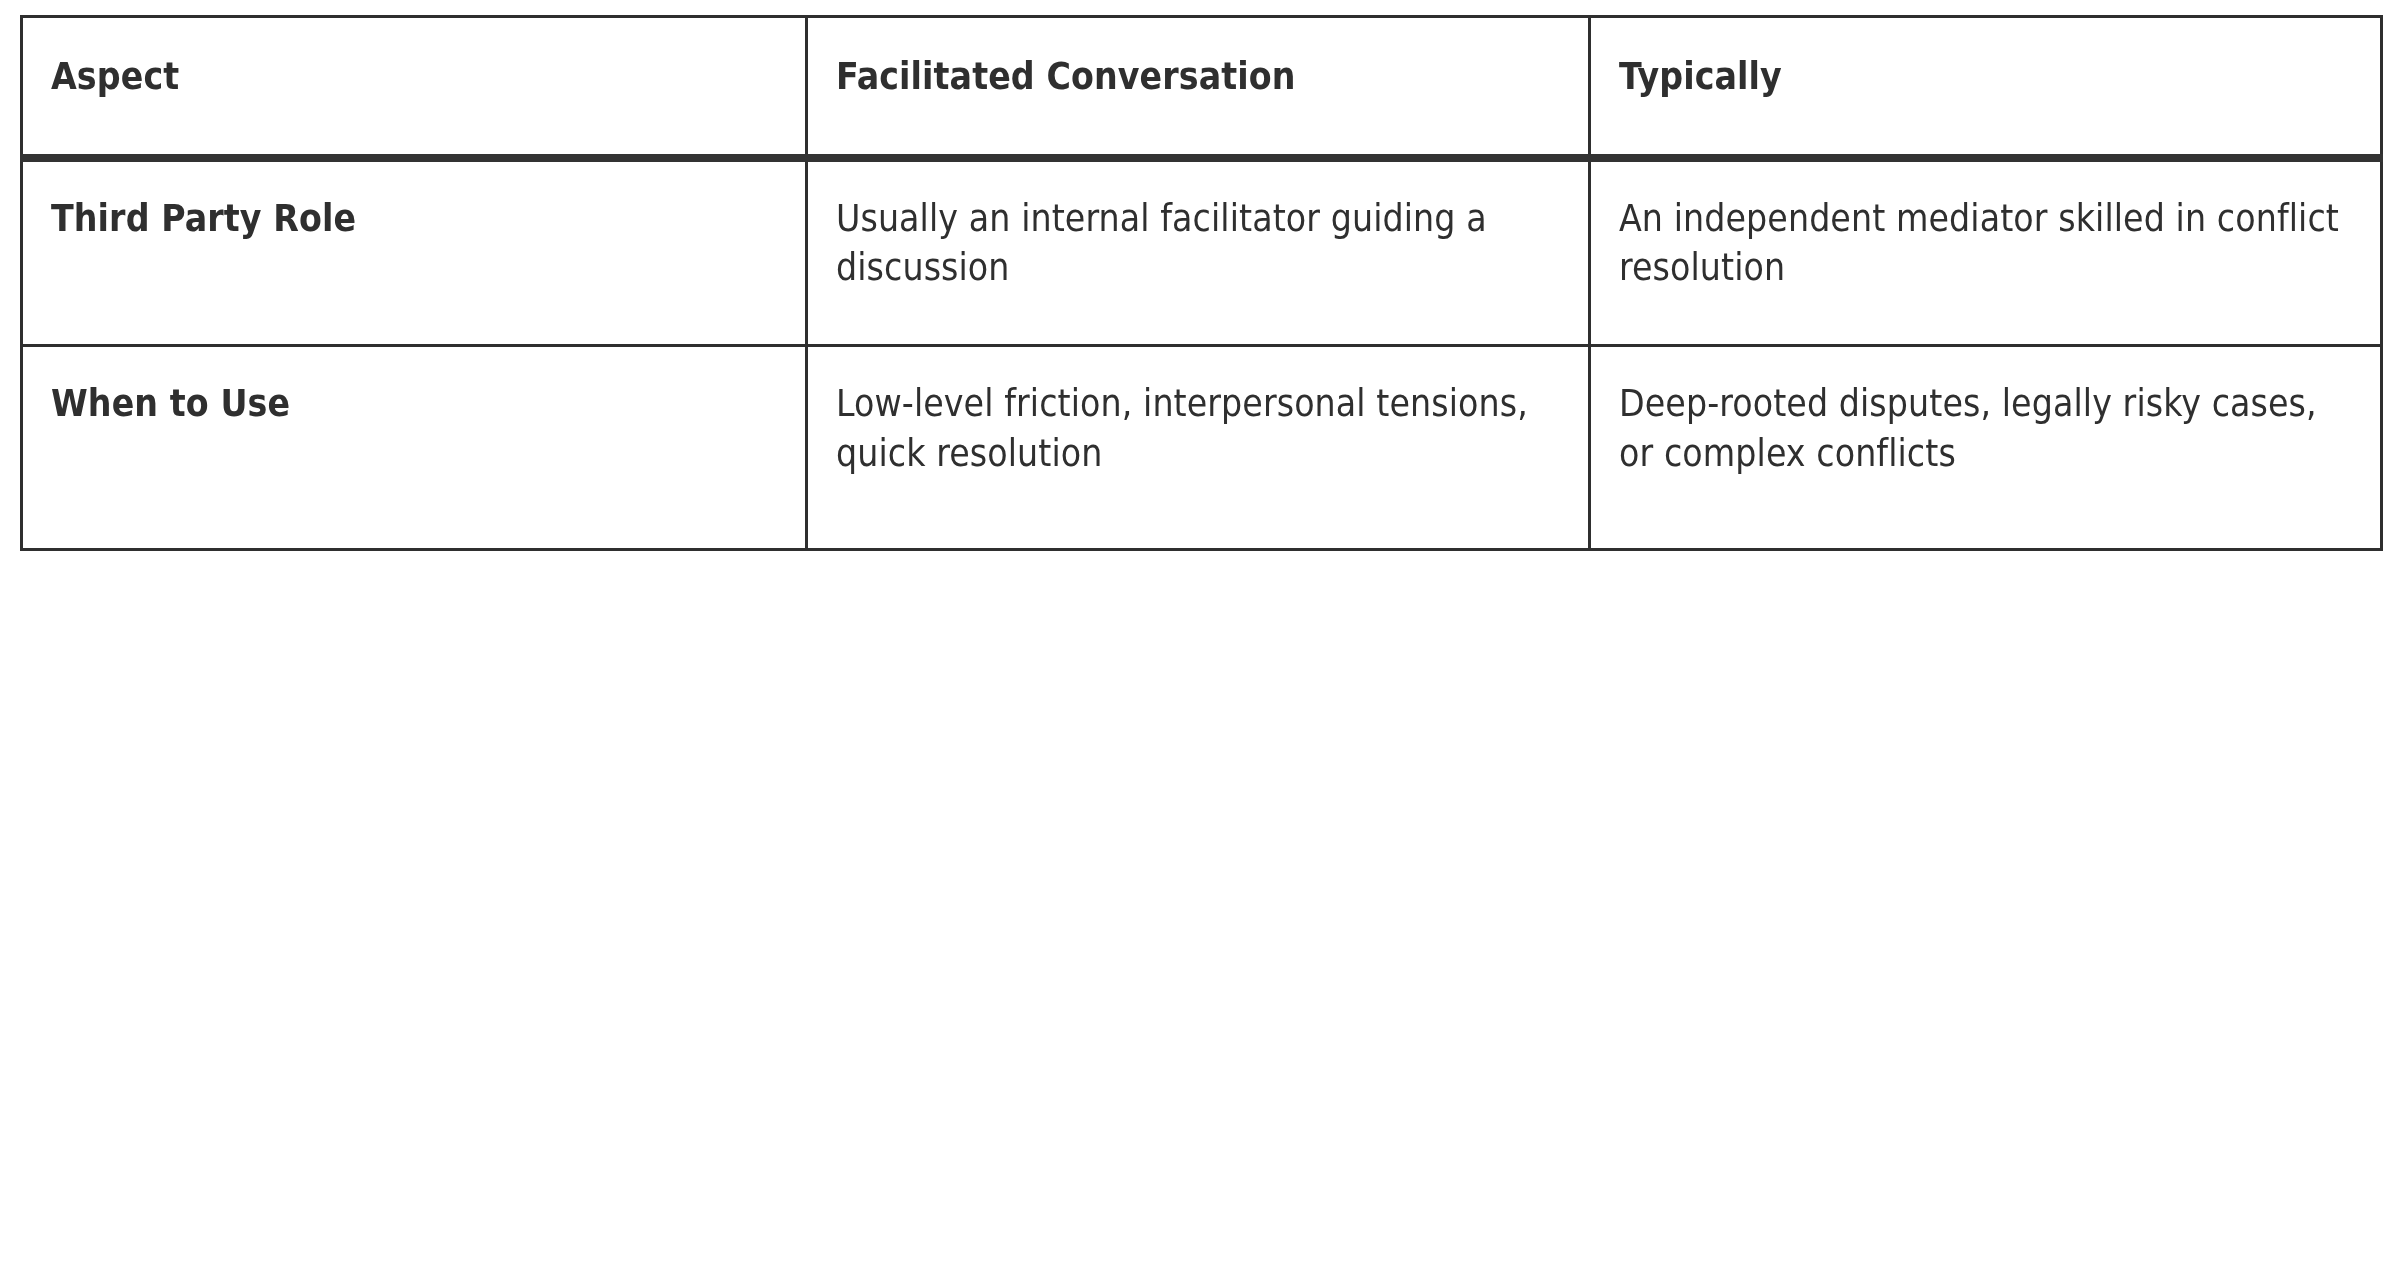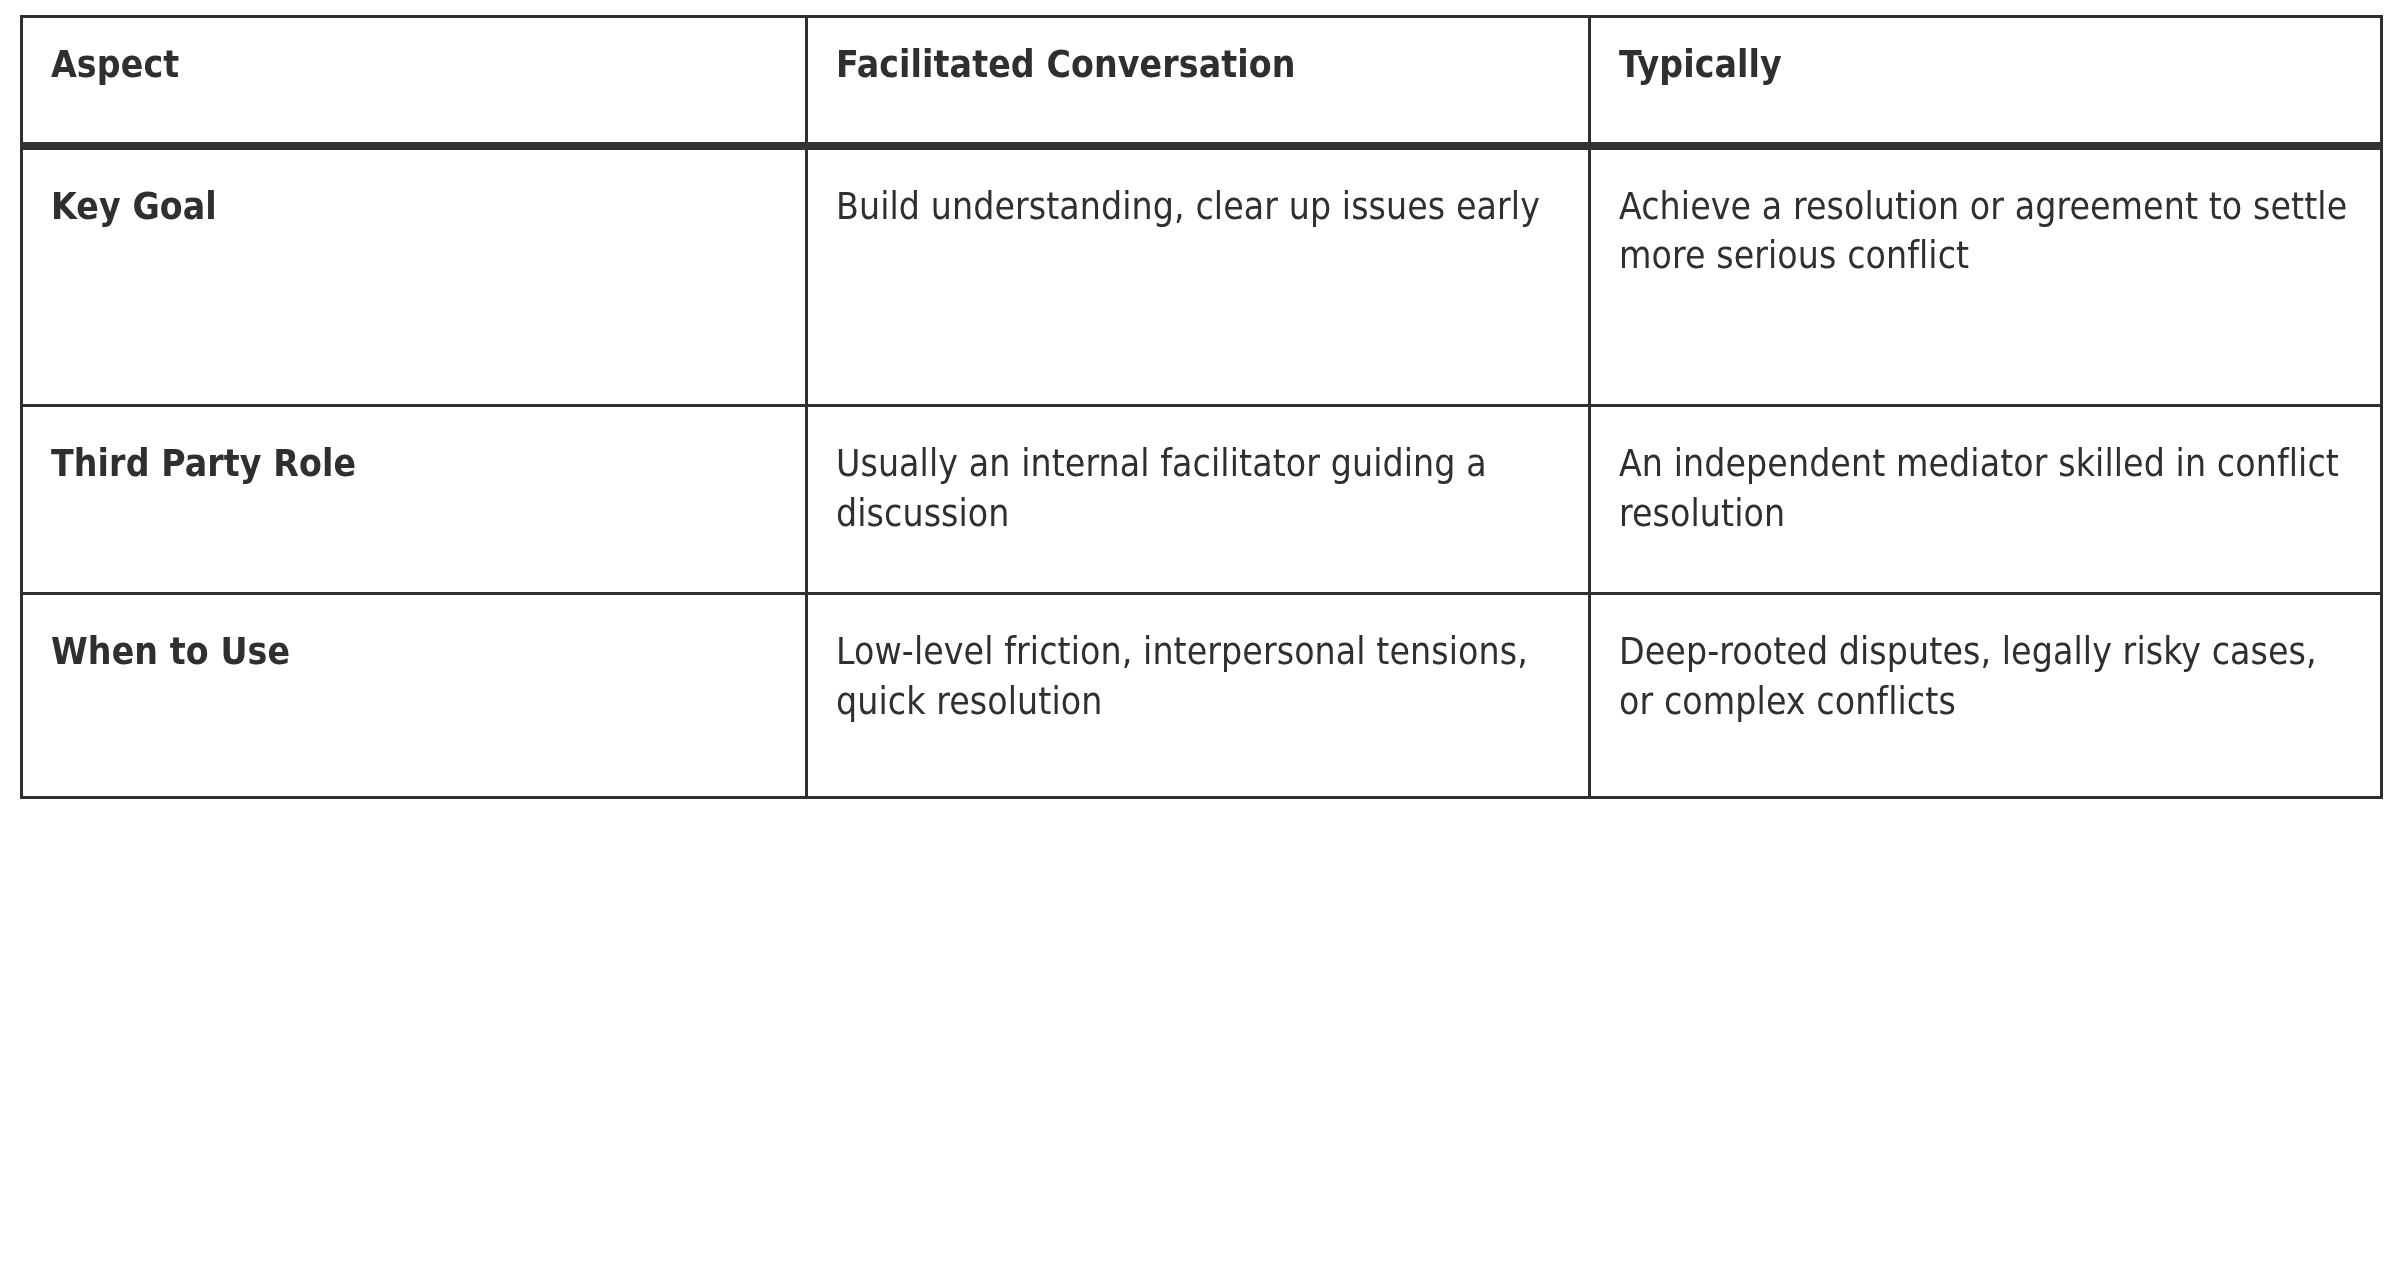--- a/index.html
+++ b/index.html
@@ -49,21 +49,21 @@
     border-left: 3px solid #2f2f2f;
     border-right: 3px solid #2f2f2f;
     color: #2f2f2f;
     font-size: 37px;
     line-height: 1.34;
     letter-spacing: 0.1px;
   }
 
   table.comparison thead th {
     font-weight: bold;
-    padding-top: 22px;
+    padding-top: 34px;
     padding-bottom: 52px;
     border-bottom: 8px solid #333333;
   }
 
   table.comparison tbody tr {
     border-top: 3px solid #2f2f2f;
   }
   table.comparison tbody tr:first-child {
     border-top: none;
   }
@@ -98,25 +98,20 @@
         <col class="c3">
       </colgroup>
       <thead>
         <tr>
           <th>Aspect</th>
           <th>Facilitated Conversation</th>
           <th>Typically</th>
         </tr>
       </thead>
       <tbody>
-        <tr class="row-1">
-          <td class="aspect">Key Goal</td>
-          <td>Build understanding, clear up issues early</td>
-          <td>Achieve a resolution or agreement to settle more serious conflict</td>
-        </tr>
         <tr class="row-2">
           <td class="aspect">Third Party Role</td>
           <td>Usually an internal facilitator guiding a discussion</td>
           <td>An independent mediator skilled in conflict resolution</td>
         </tr>
         <tr class="row-4">
           <td class="aspect">When to Use</td>
           <td>Low-level friction, interpersonal tensions, quick resolution</td>
           <td>Deep-rooted disputes, legally risky cases, or complex conflicts</td>
         </tr>

